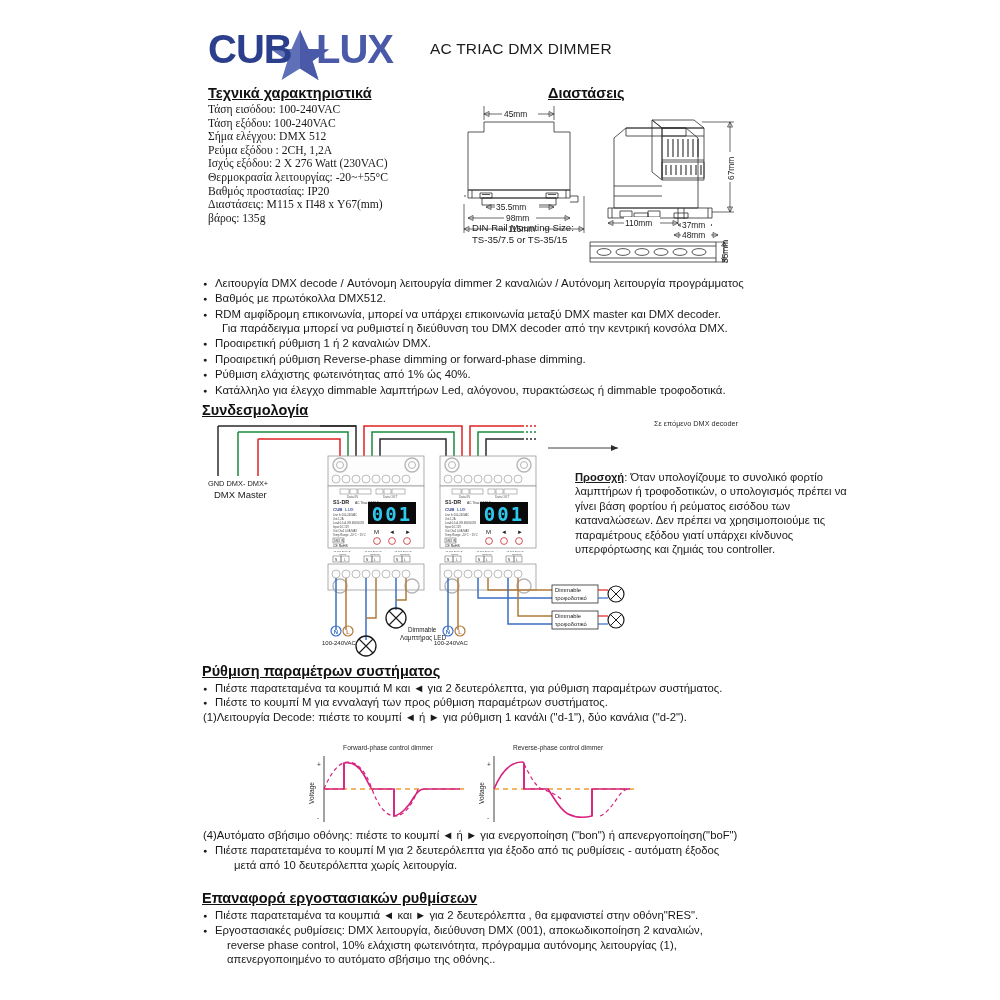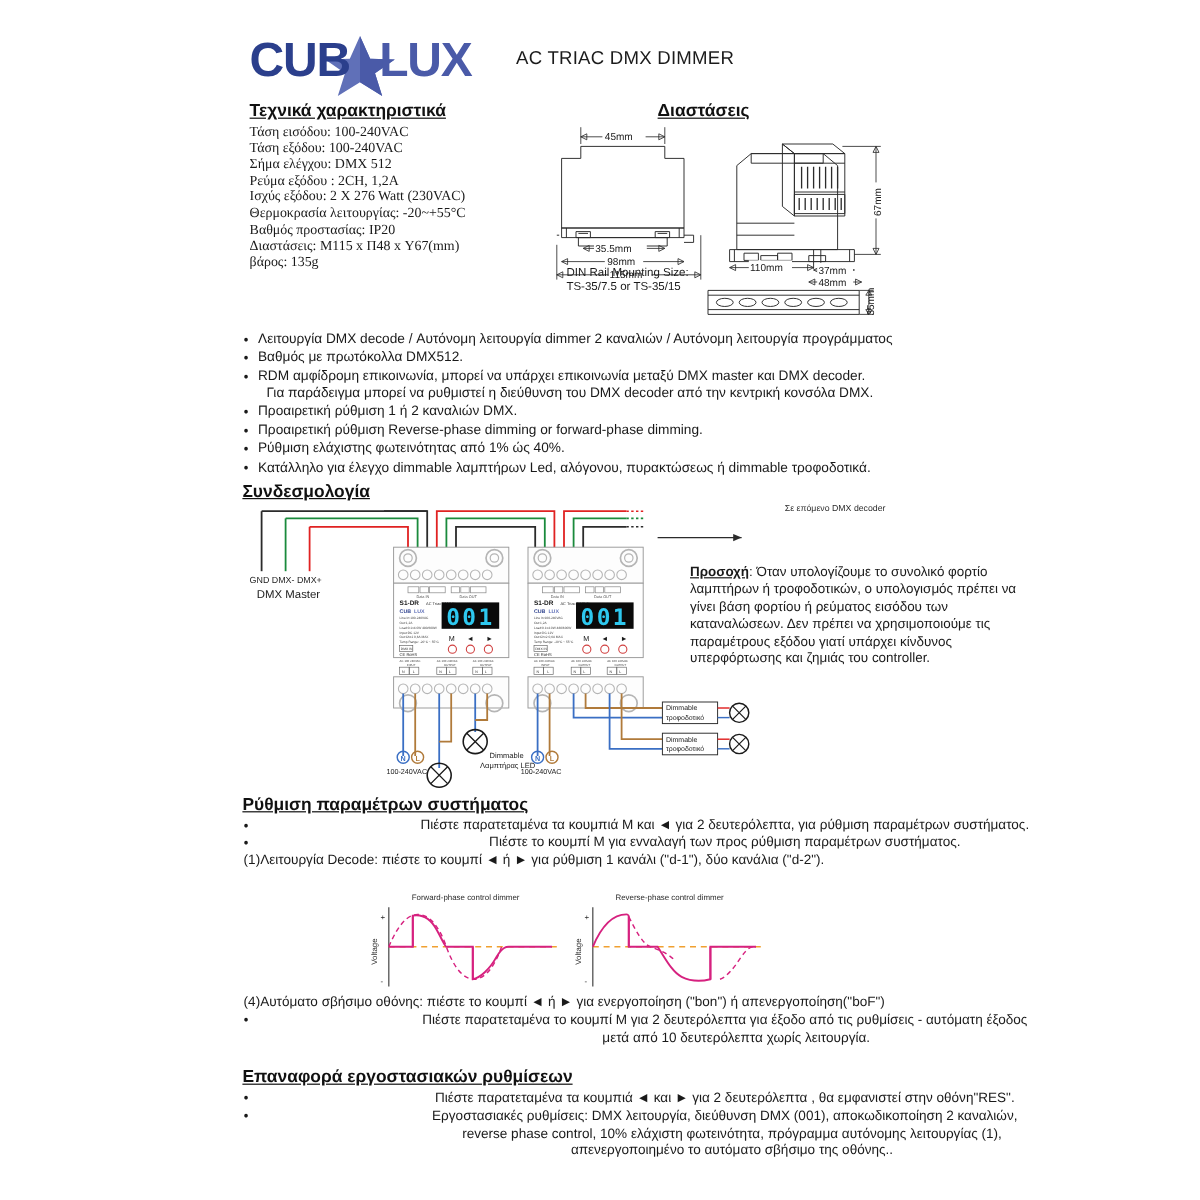--- a/index.html
+++ b/index.html
@@ -61,21 +61,21 @@
 
   .warn{
     position:absolute;left:535px;top:470px;width:272px;
     font-size:11.2px;line-height:14.4px;color:#1a1a1a;padding-left:40px;
   }
   .warn b{text-decoration:underline;}
 
   
   .params{position:absolute;left:203px;top:681px;width:790px;}
   .pl{font-size:11.3px;line-height:14.4px;color:#1a1a1a;white-space:nowrap;position:relative;}
-  .pl.bul{padding-left:12px;text-align:center;}
+  .pl.bul{padding-left:12px;}
   .pl.bul::before{content:"●";position:absolute;left:0;top:0;font-size:7px;line-height:15px;}
 
   .waves{position:absolute;left:300px;top:742px;width:400px;height:85px;}
 
   .params2{position:absolute;left:203px;top:828px;width:790px;}
   .params2 .pl{margin-bottom:1px;}
   .params2 .cont{display:block;padding-left:19px;white-space:nowrap;}
 
   .reset{position:absolute;left:203px;top:908px;width:790px;}
   .reset .pl{margin-bottom:1px;}

